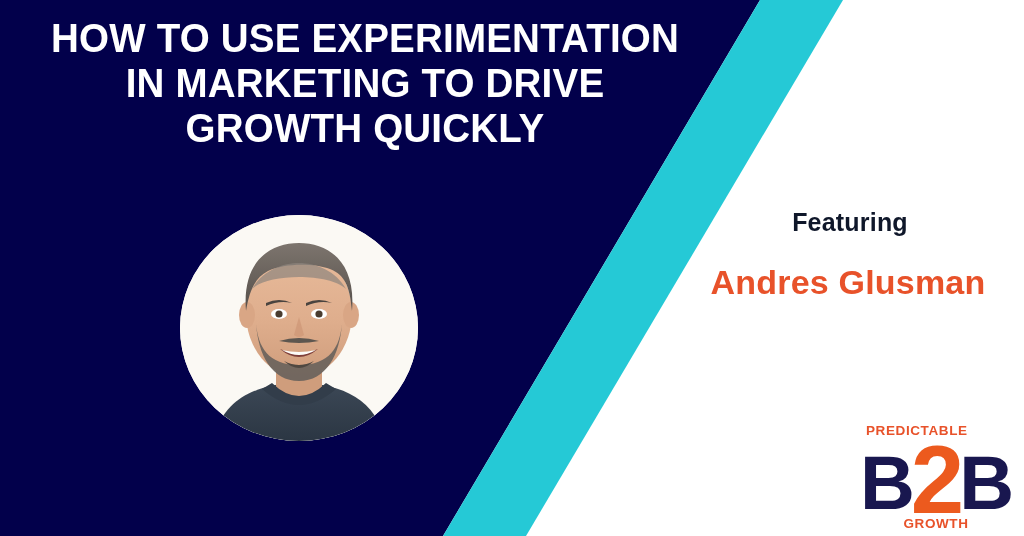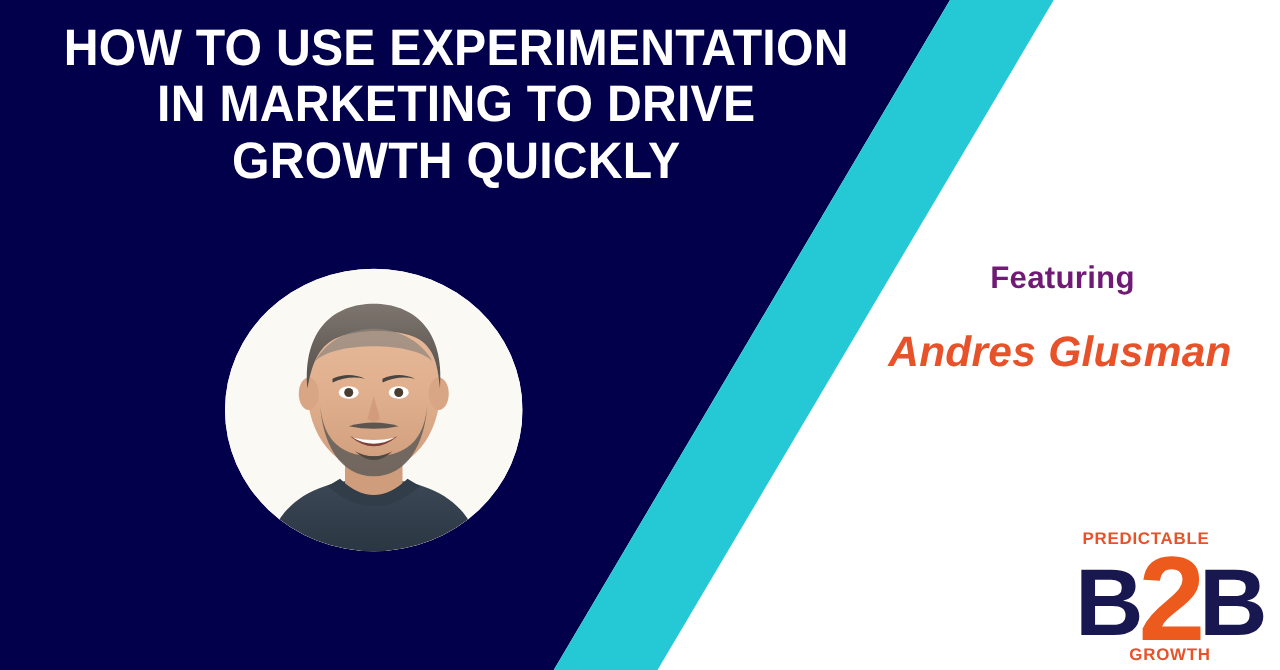--- a/index.html
+++ b/index.html
@@ -77,36 +77,35 @@
     inset: 0;
   }
 
   
   .featuring {
     position: absolute;
     left: 700px;
     top: 208px;
     width: 300px;
     text-align: center;
-    color: #701a75;
+    color: #0f172a;
     font-size: 25px;
     font-weight: 700;
     letter-spacing: 0.2px;
   }
   .speaker-name {
     position: absolute;
     left: 672px;
     top: 263px;
     width: 352px;
     text-align: center;
     color: #e8522a;
     font-size: 34px;
     font-weight: 700;
     letter-spacing: 0.2px;
-    font-style: italic;
   }
 
   
   .logo {
     position: absolute;
     left: 866px;
     top: 418px;
     width: 140px;
     height: 118px;
   }

